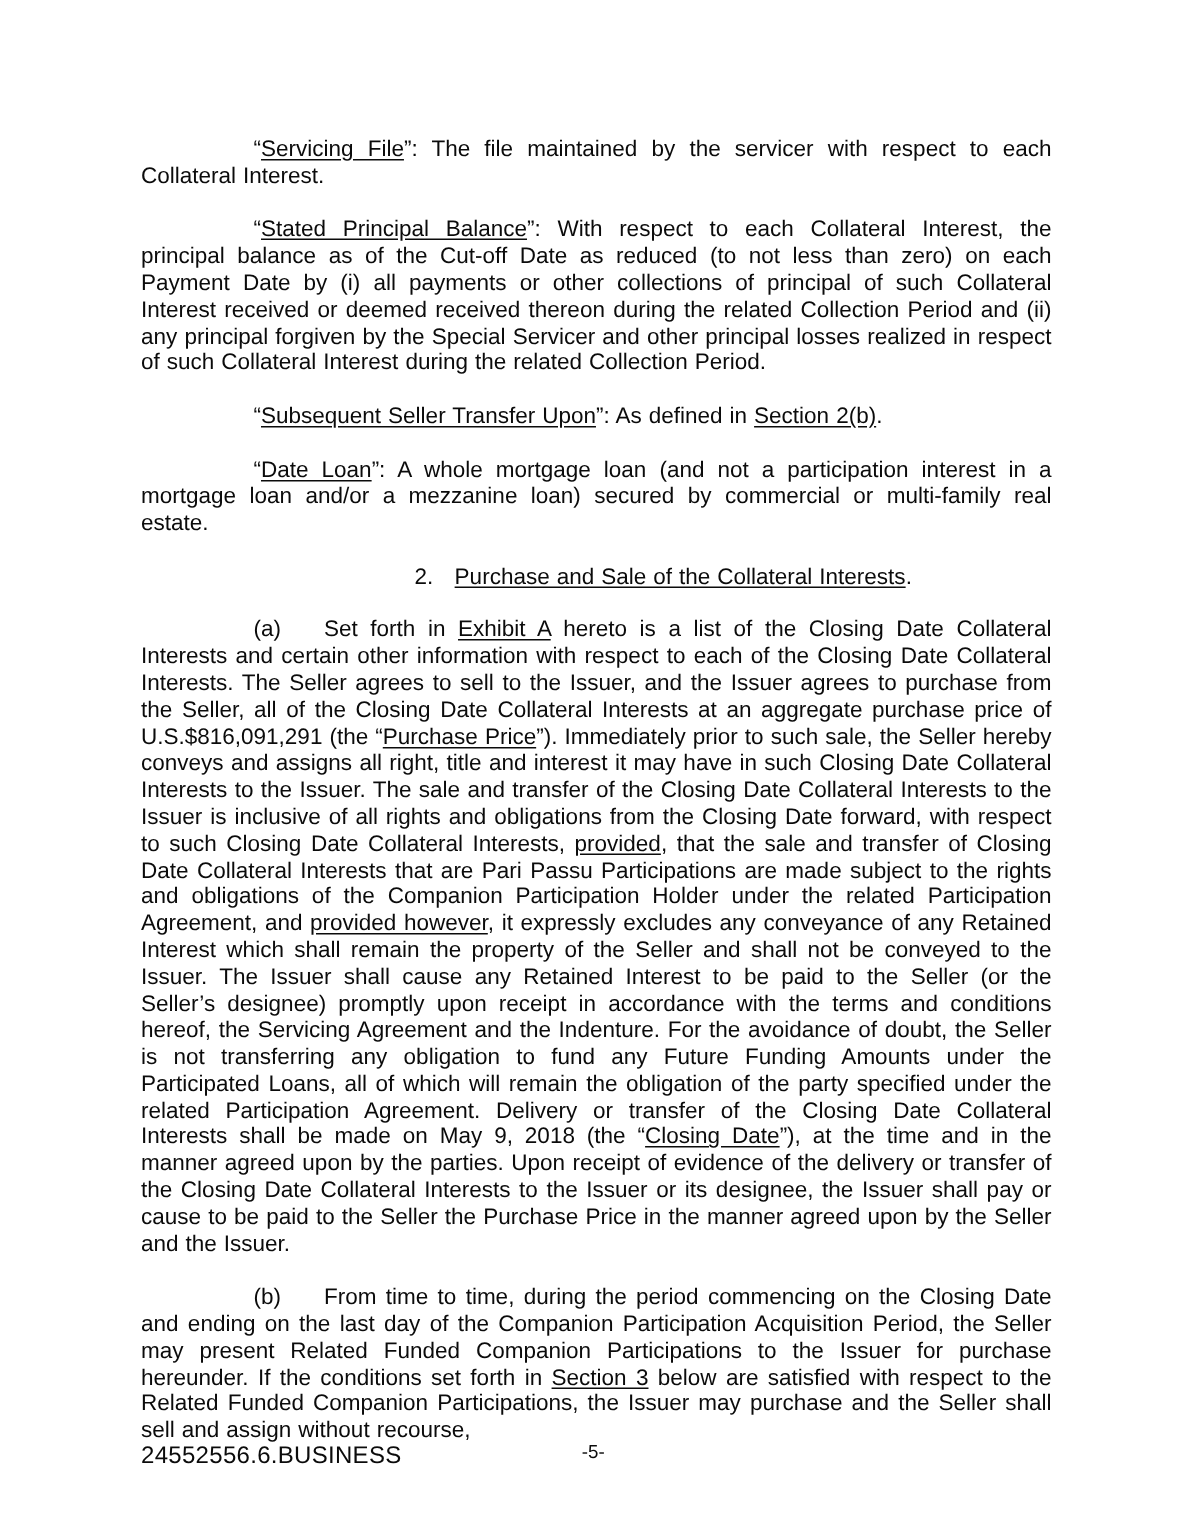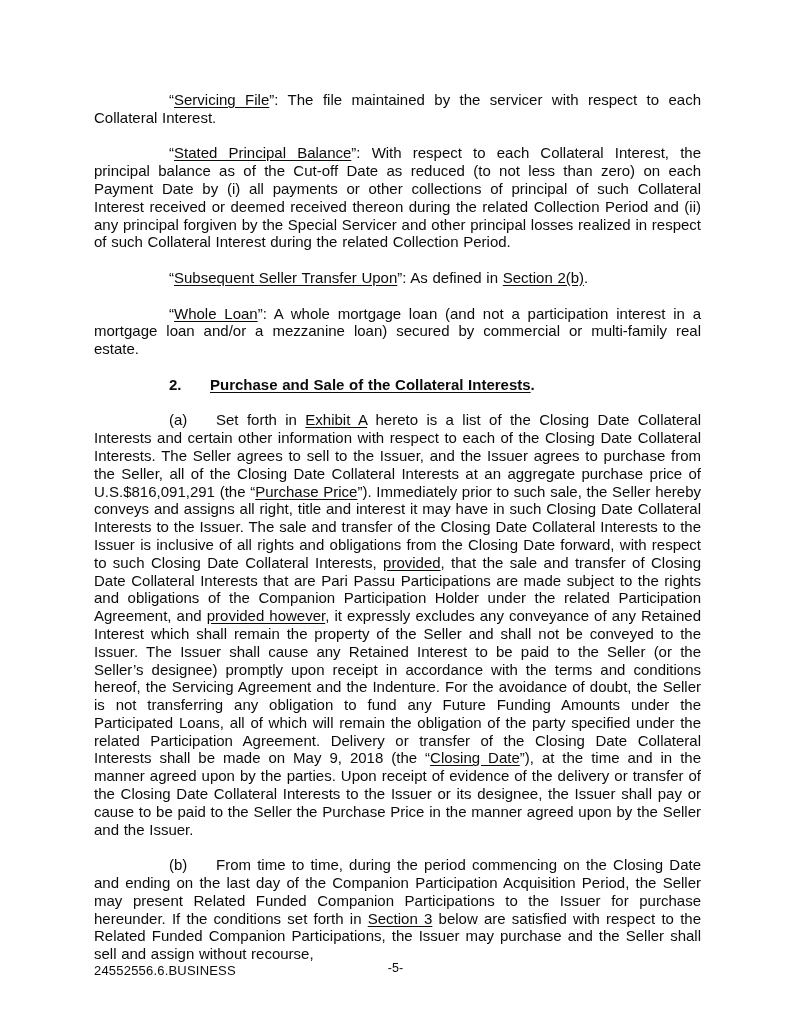--- a/index.html
+++ b/index.html
@@ -23,21 +23,21 @@
     left: 94px;
     top: 91px;
     width: 607px;
   }
   p.para {
     margin: 0 0 17.8px 0;
     text-align: justify;
     text-indent: 75px;
     word-spacing: 0.5px;
   }
-  p.para.heading { text-align: left; font-weight: bold; }
+  p.para.heading { text-align: center; }
   .marker {
     display: inline-block;
     text-indent: 0;
   }
   p.list .marker { width: 47px; }
   p.heading .marker { width: 41px; }
   .u {
     text-decoration: underline;
     text-underline-offset: 2px;
   }
@@ -45,21 +45,21 @@
     position: absolute;
     left: 0;
     top: 961px;
     width: 791px;
     height: 20px;
   }
   .doc-id {
     position: absolute;
     left: 94px;
     top: 4px;
-    font-size: 13px;
+    font-size: 16px;
     line-height: 12px;
     letter-spacing: 0.2px;
   }
   .page-num {
     position: absolute;
     left: 0;
     top: 0;
     width: 791px;
     text-align: center;
     font-size: 12.5px;
@@ -67,21 +67,21 @@
   }
 </style>
 </head>
 <body>
 
 <div class="page">
   <div class="doc-body">
       <p class="para indent"><span>“</span><span class="u">Servicing File</span><span>”:  The file maintained by the servicer with respect to each Collateral Interest.</span></p>
       <p class="para indent"><span>“</span><span class="u">Stated Principal Balance</span><span>”:  With respect to each Collateral Interest, the principal balance as of the Cut-off Date as reduced (to not less than zero) on each Payment Date by (i) all payments or other collections of principal of such Collateral Interest received or deemed received thereon during the related Collection Period and (ii) any principal forgiven by the Special Servicer and other principal losses realized in respect of such Collateral Interest during the related Collection Period.</span></p>
       <p class="para indent"><span>“</span><span class="u">Subsequent Seller Transfer Upon</span><span>”: As defined in </span><span class="u">Section 2(b)</span><span>.</span></p>
-      <p class="para indent"><span>“</span><span class="u">Whole Loan</span><span>”:  A whole mortgage loan (and not a participation interest in a mortgage loan and/or a mezzanine loan) secured by commercial or multi-family real estate.</span></p>
+      <p class="para indent"><span>“</span><span class="u">Date Loan</span><span>”:  A whole mortgage loan (and not a participation interest in a mortgage loan and/or a mezzanine loan) secured by commercial or multi-family real estate.</span></p>
       <p class="para heading"><span class="marker">2.</span><span class="u">Purchase and Sale of the Collateral Interests</span><span>.</span></p>
       <p class="para list"><span class="marker">(a)</span><span>Set forth in </span><span class="u">Exhibit A</span><span> hereto is a list of the Closing Date Collateral Interests and certain other information with respect to each of the Closing Date Collateral Interests.  The Seller agrees to sell to the Issuer, and the Issuer agrees to purchase from the Seller, all of the Closing Date Collateral Interests at an aggregate purchase price of U.S.$816,091,291 (the “</span><span class="u">Purchase Price</span><span>”).  Immediately prior to such sale, the Seller hereby conveys and assigns all right, title and interest it may have in such Closing Date Collateral Interests to the Issuer.  The sale and transfer of the Closing Date Collateral Interests to the Issuer is inclusive of all rights and obligations from the Closing Date forward, with respect to such Closing Date Collateral Interests, </span><span class="u">provided</span><span>, that the sale and transfer of Closing Date Collateral Interests that are Pari Passu Participations are made subject to the rights and obligations of the Companion Participation Holder under the related Participation Agreement, and </span><span class="u">provided however</span><span>, it expressly excludes any conveyance of any Retained Interest which shall remain the property of the Seller and shall not be conveyed to the Issuer.  The Issuer shall cause any Retained Interest to be paid to the Seller (or the Seller’s designee) promptly upon receipt in accordance with the terms and conditions hereof, the Servicing Agreement and the Indenture.  For the avoidance of doubt, the Seller is not transferring any obligation to fund any Future Funding Amounts under the Participated Loans, all of which will remain the obligation of the party specified under the related Participation Agreement.  Delivery or transfer of the Closing Date Collateral Interests shall be made on May 9, 2018 (the “</span><span class="u">Closing Date</span><span>”), at the time and in the manner agreed upon by the parties. Upon receipt of evidence of the delivery or transfer of the Closing Date Collateral Interests to the Issuer or its designee, the Issuer shall pay or cause to be paid to the Seller the Purchase Price in the manner agreed upon by the Seller and the Issuer.</span></p>
       <p class="para list"><span class="marker">(b)</span><span>From time to time, during the period commencing on the Closing Date and ending on the last day of the Companion Participation Acquisition Period, the Seller may present Related Funded Companion Participations to the Issuer for purchase hereunder.  If the conditions set forth in </span><span class="u">Section 3</span><span> below are satisfied with respect to the Related Funded Companion Participations, the Issuer may purchase and the Seller shall sell and assign without recourse,</span></p>
     </div>
   <div class="footer">
     <span class="page-num">-5-</span>
     <span class="doc-id">24552556.6.BUSINESS</span>
   </div>
 </div>
 

